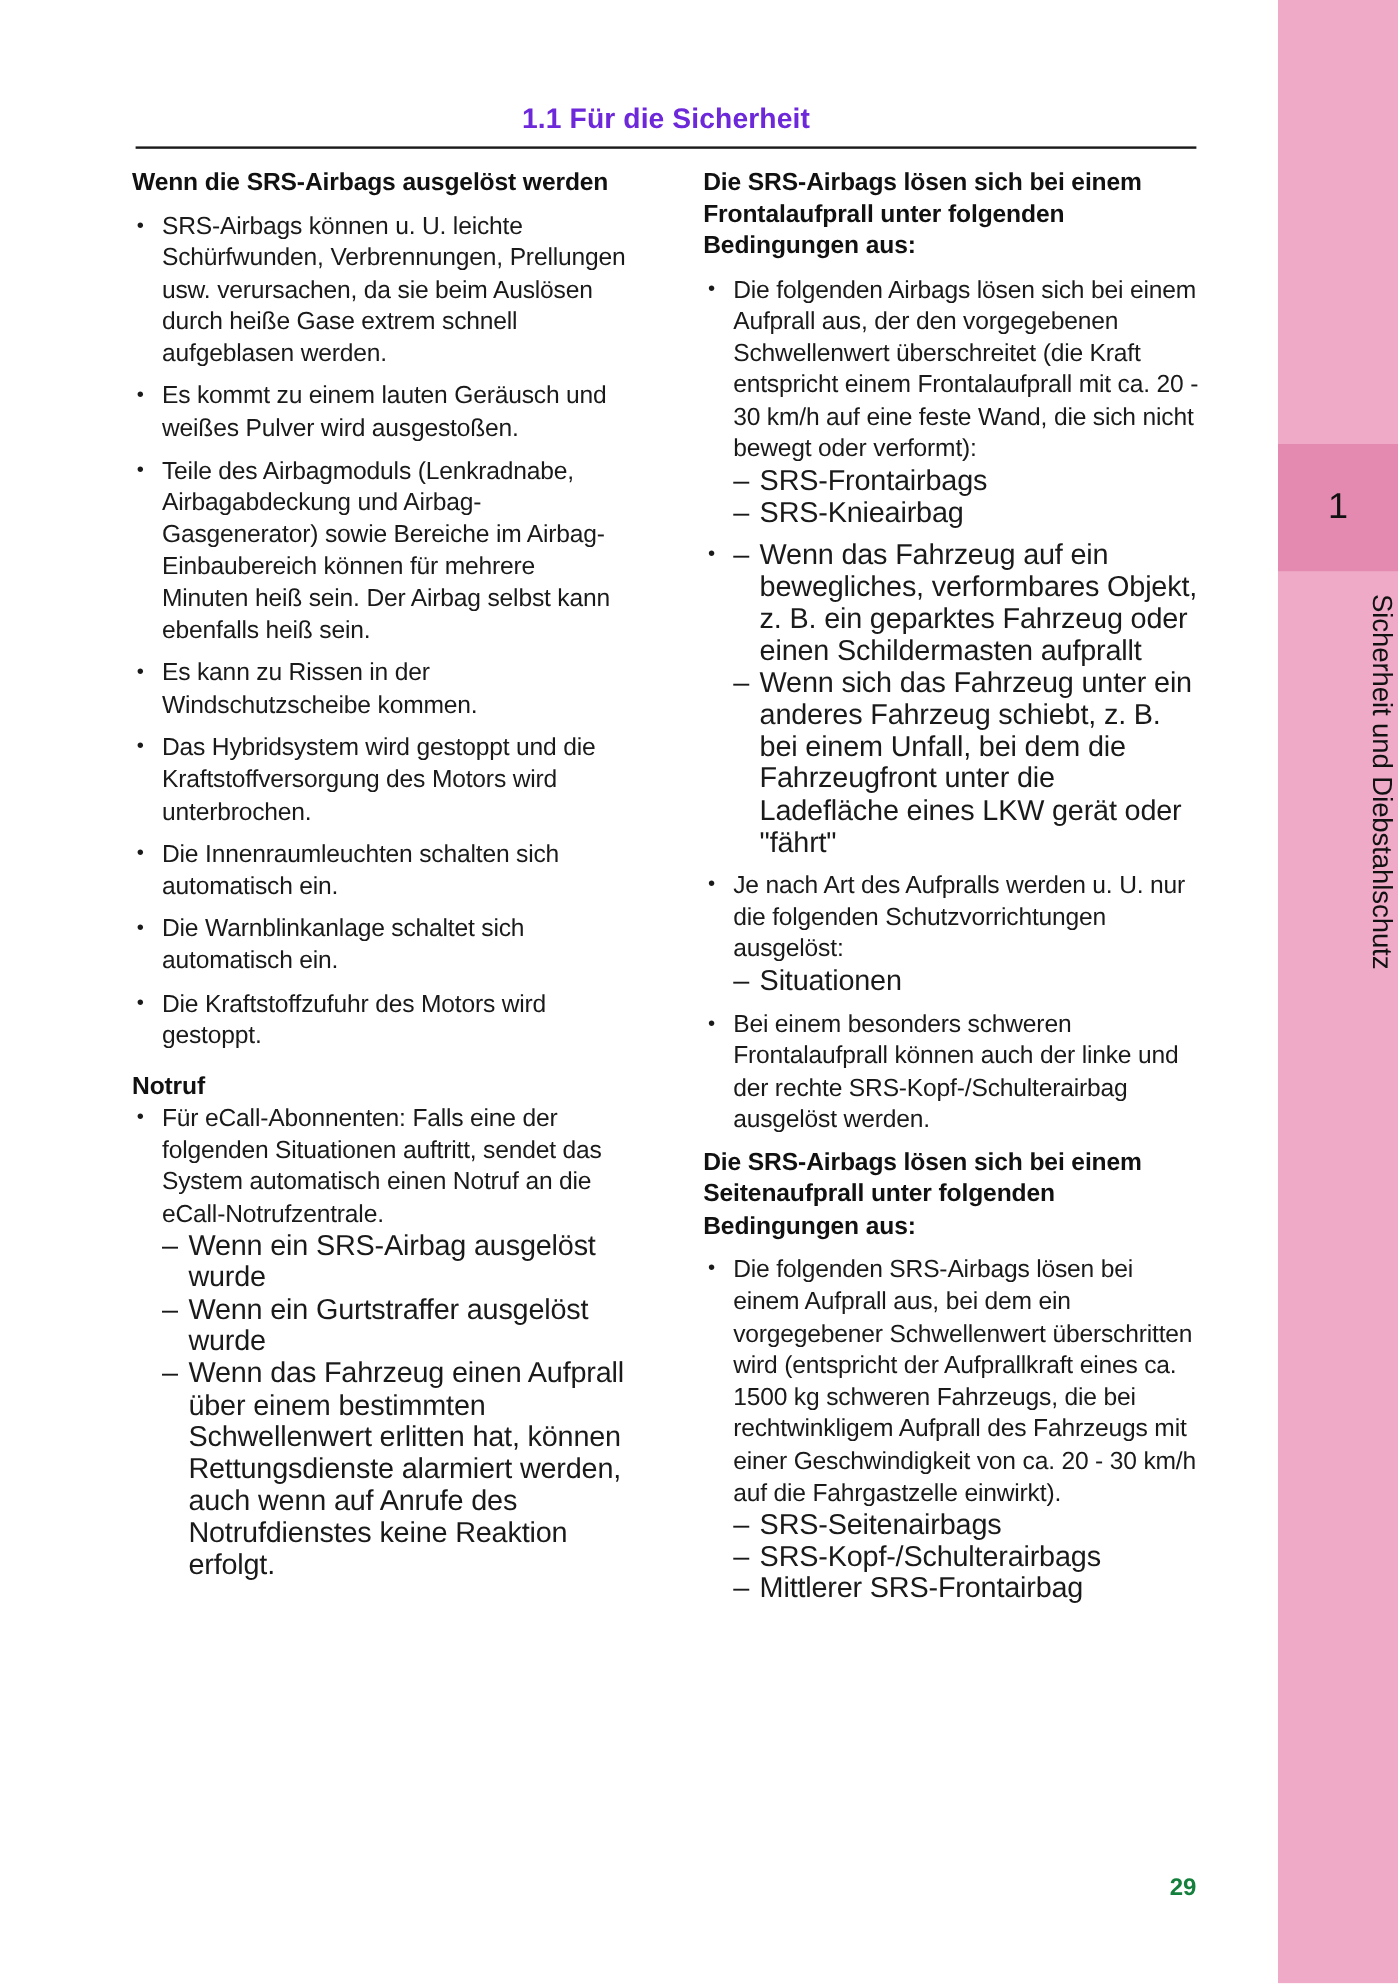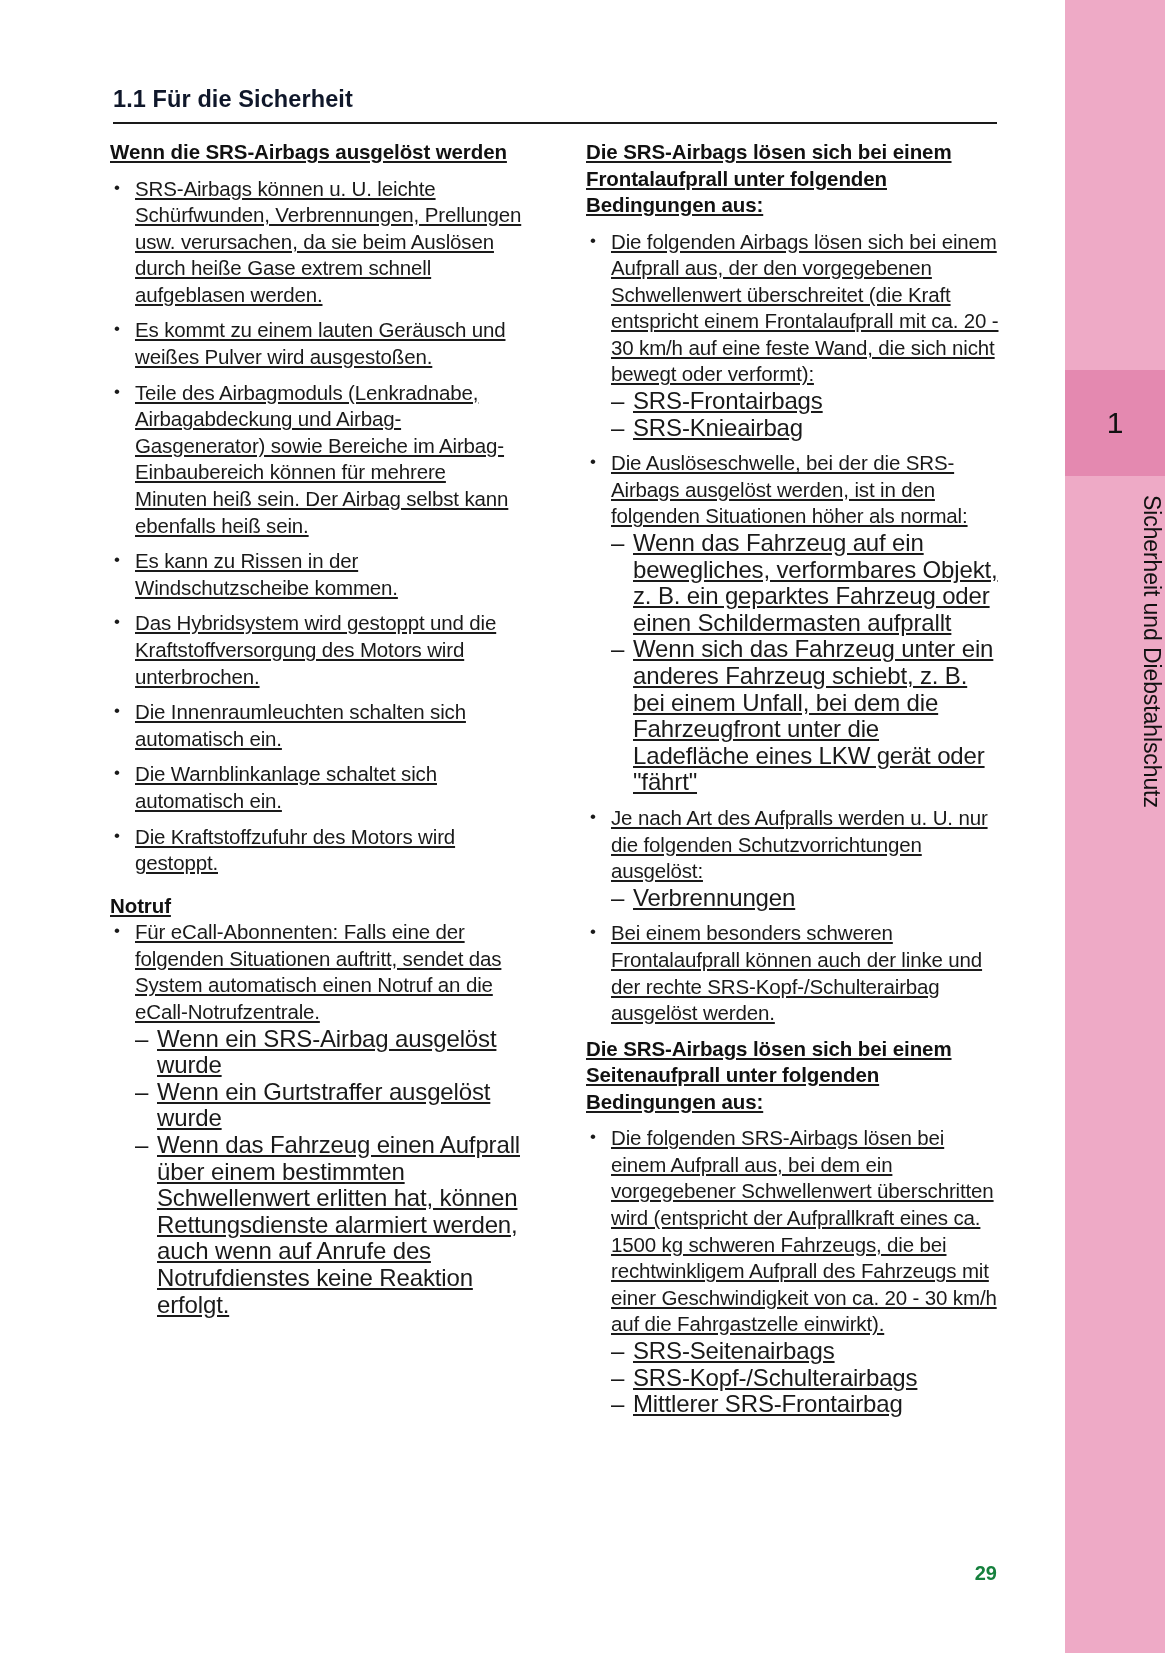--- a/index.html
+++ b/index.html
@@ -61,24 +61,24 @@
     padding-left: 36px;
     box-sizing: border-box;
   }
 
   
   .header {
     position: absolute;
     top: 86px;
     left: 113px;
     width: 884px;
-    text-align: left;
+    text-align: center;
     font-size: 23.5px;
     font-weight: bold;
-    color: #0f172a;
+    color: #6d28d9;
     letter-spacing: 0.1px;
   }
   .header-rule {
     position: absolute;
     top: 122px;
     left: 113px;
     width: 884px;
     height: 2px;
     background: #1a1a1a;
   }
@@ -88,21 +88,20 @@
     position: absolute;
     top: 139px;
     left: 110px;
     width: 890px;
     height: 1420px;
     display: flex;
     gap: 63px;
   }
   .col {
     width: 413px;
-    text-decoration: underline;
   }
 
   h2.sec-head {
     font-size: 20.5px;
     font-weight: bold;
     line-height: 26.5px;
     margin: 0 0 10px 0;
     letter-spacing: -0.1px;
     color: #111;
   }
@@ -221,30 +220,29 @@
 
       <ul class="lvl1">
         <li>
           <span>Die folgenden Airbags lösen sich bei einem Aufprall aus, der den vorgegebenen Schwellenwert überschreitet (die Kraft entspricht einem Frontalaufprall mit ca. 20 - 30 km/h auf eine feste Wand, die sich nicht bewegt oder verformt):</span>
           <ul class="lvl2">
             <li>SRS-Frontairbags</li>
             <li>SRS-Knieairbag</li>
           </ul>
         </li>
         <li>
-          <span>Die Auslöseschwelle, bei der die SRS-Airbags ausgelöst werden, ist in den folgenden Situationen höher als normal:</span>
           <ul class="lvl2">
             <li>Wenn das Fahrzeug auf ein bewegliches, verformbares Objekt, z. B. ein geparktes Fahrzeug oder einen Schildermasten aufprallt</li>
             <li>Wenn sich das Fahrzeug unter ein anderes Fahrzeug schiebt, z. B. bei einem Unfall, bei dem die Fahrzeugfront unter die Ladefläche eines LKW gerät oder "fährt"</li>
           </ul>
         </li>
         <li>
           <span>Je nach Art des Aufpralls werden u. U. nur die folgenden Schutzvorrichtungen ausgelöst:</span>
           <ul class="lvl2">
-            <li>Verbrennungen</li>
+            <li>Situationen</li>
           </ul>
         </li>
         <li>Bei einem besonders schweren Frontalaufprall können auch der linke und der rechte SRS-Kopf-/Schulterairbag ausgelöst werden.</li>
       </ul>
 
       <h2 class="sec-head tight-top">Die SRS-Airbags lösen sich bei einem Seitenaufprall unter folgenden Bedingungen aus:</h2>
 
       <ul class="lvl1">
         <li>
           <span>Die folgenden SRS-Airbags lösen bei einem Aufprall aus, bei dem ein vorgegebener Schwellenwert überschritten wird (entspricht der Aufprallkraft eines ca. 1500 kg schweren Fahrzeugs, die bei rechtwinkligem Aufprall des Fahrzeugs mit einer Geschwindigkeit von ca. 20 - 30 km/h auf die Fahrgastzelle einwirkt).</span>

